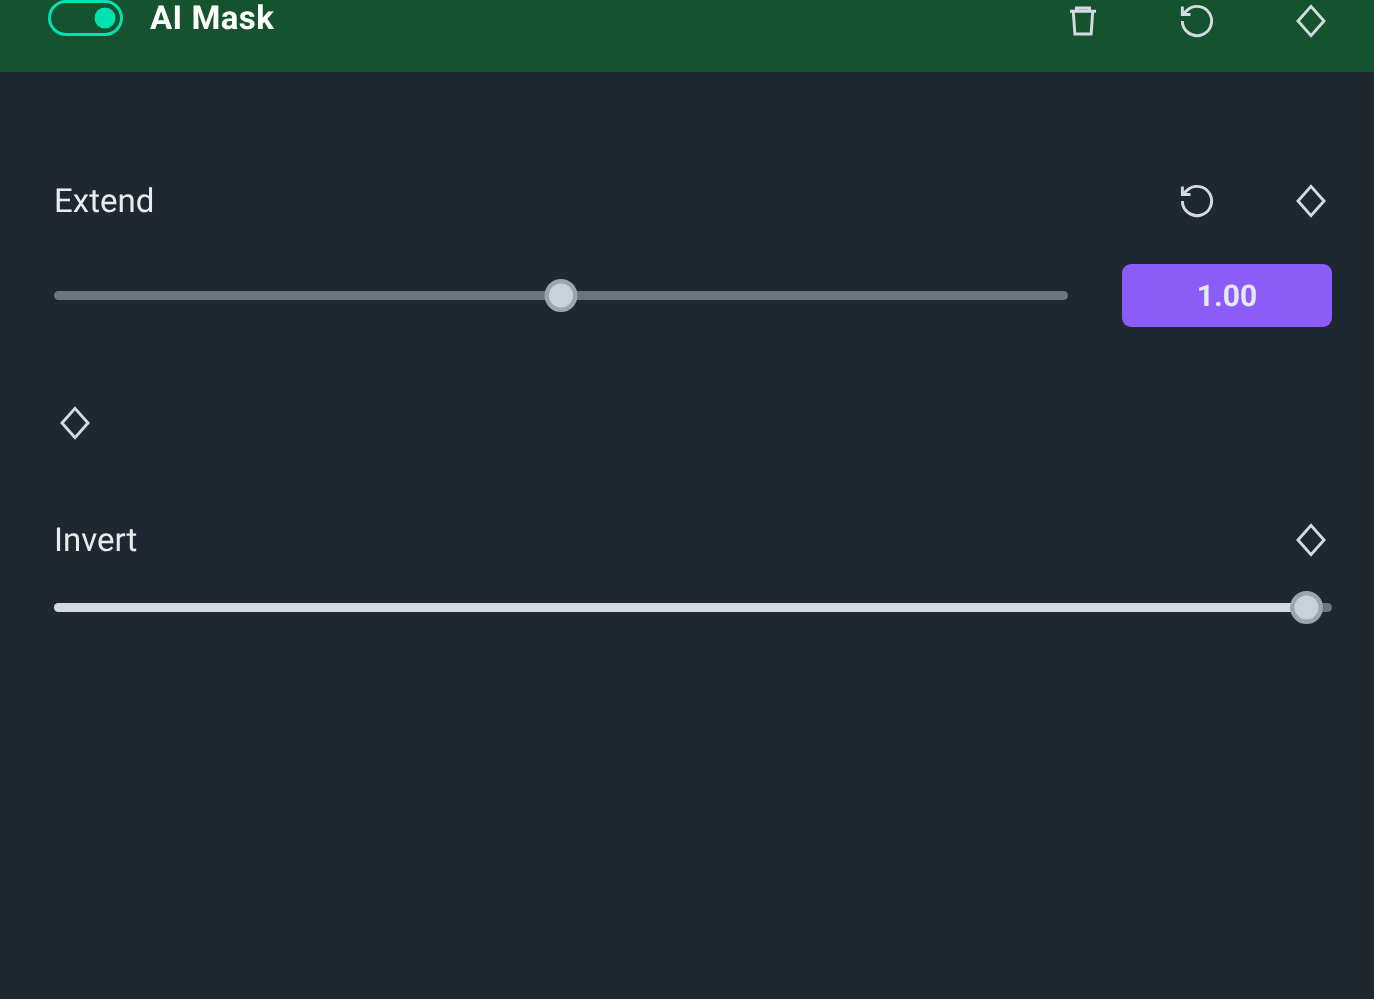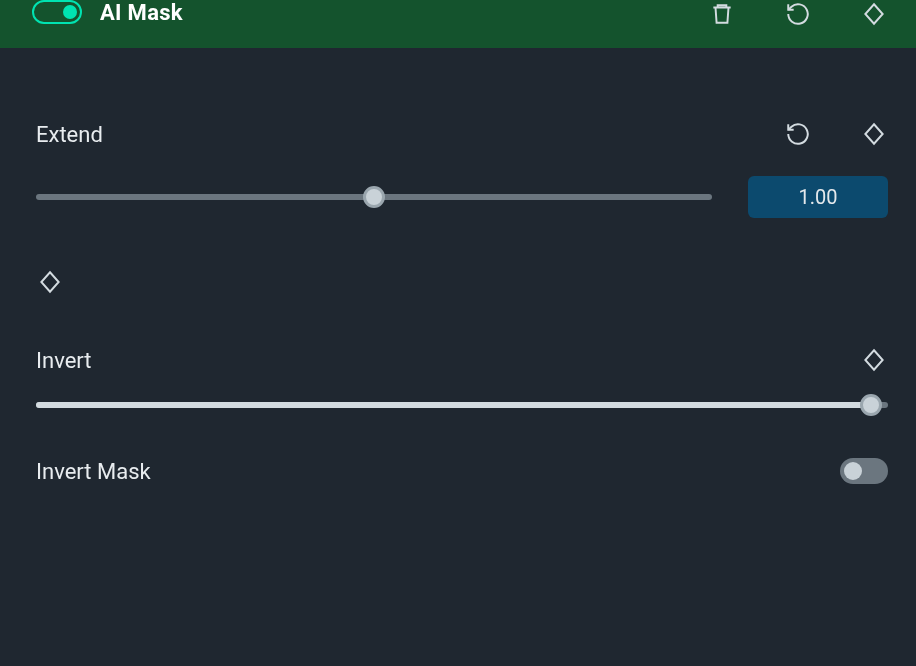--- a/index.html
+++ b/index.html
@@ -126,27 +126,28 @@
       width: 22px;
       height: 22px;
       background: #c9d2d8;
       border: 3px solid #9aa6ae;
       border-radius: 50%;
       cursor: grab;
     }
     .value-box {
       width: 140px;
       height: 42px;
-      background: #0c4a6e;
+      background: #8b5cf6;
       border-radius: 6px;
       display: flex;
       align-items: center;
       justify-content: center;
       font-size: 20px;
       color: #e5e9ec;
+      font-weight: bold;
     }
     .row-simple {
       display: flex;
       align-items: center;
       justify-content: space-between;
       margin-top: 6px;
     }
     .switch-gray {
       width: 48px;
       height: 26px;
@@ -246,20 +247,14 @@
     </div>
     <div class="control-body">
       <div class="slider-track">
         <div class="slider-fill" style="width:98%"></div>
         <div class="slider-thumb" style="left:98%"></div>
       </div>
     </div>
   </div>
 
 
-  <div class="row-simple">
-    <div class="control-label">Invert Mask</div>
-    <div class="switch-gray">
-      <div class="knob"></div>
-    </div>
-  </div>
 
 </div>
 
 </body></html>

